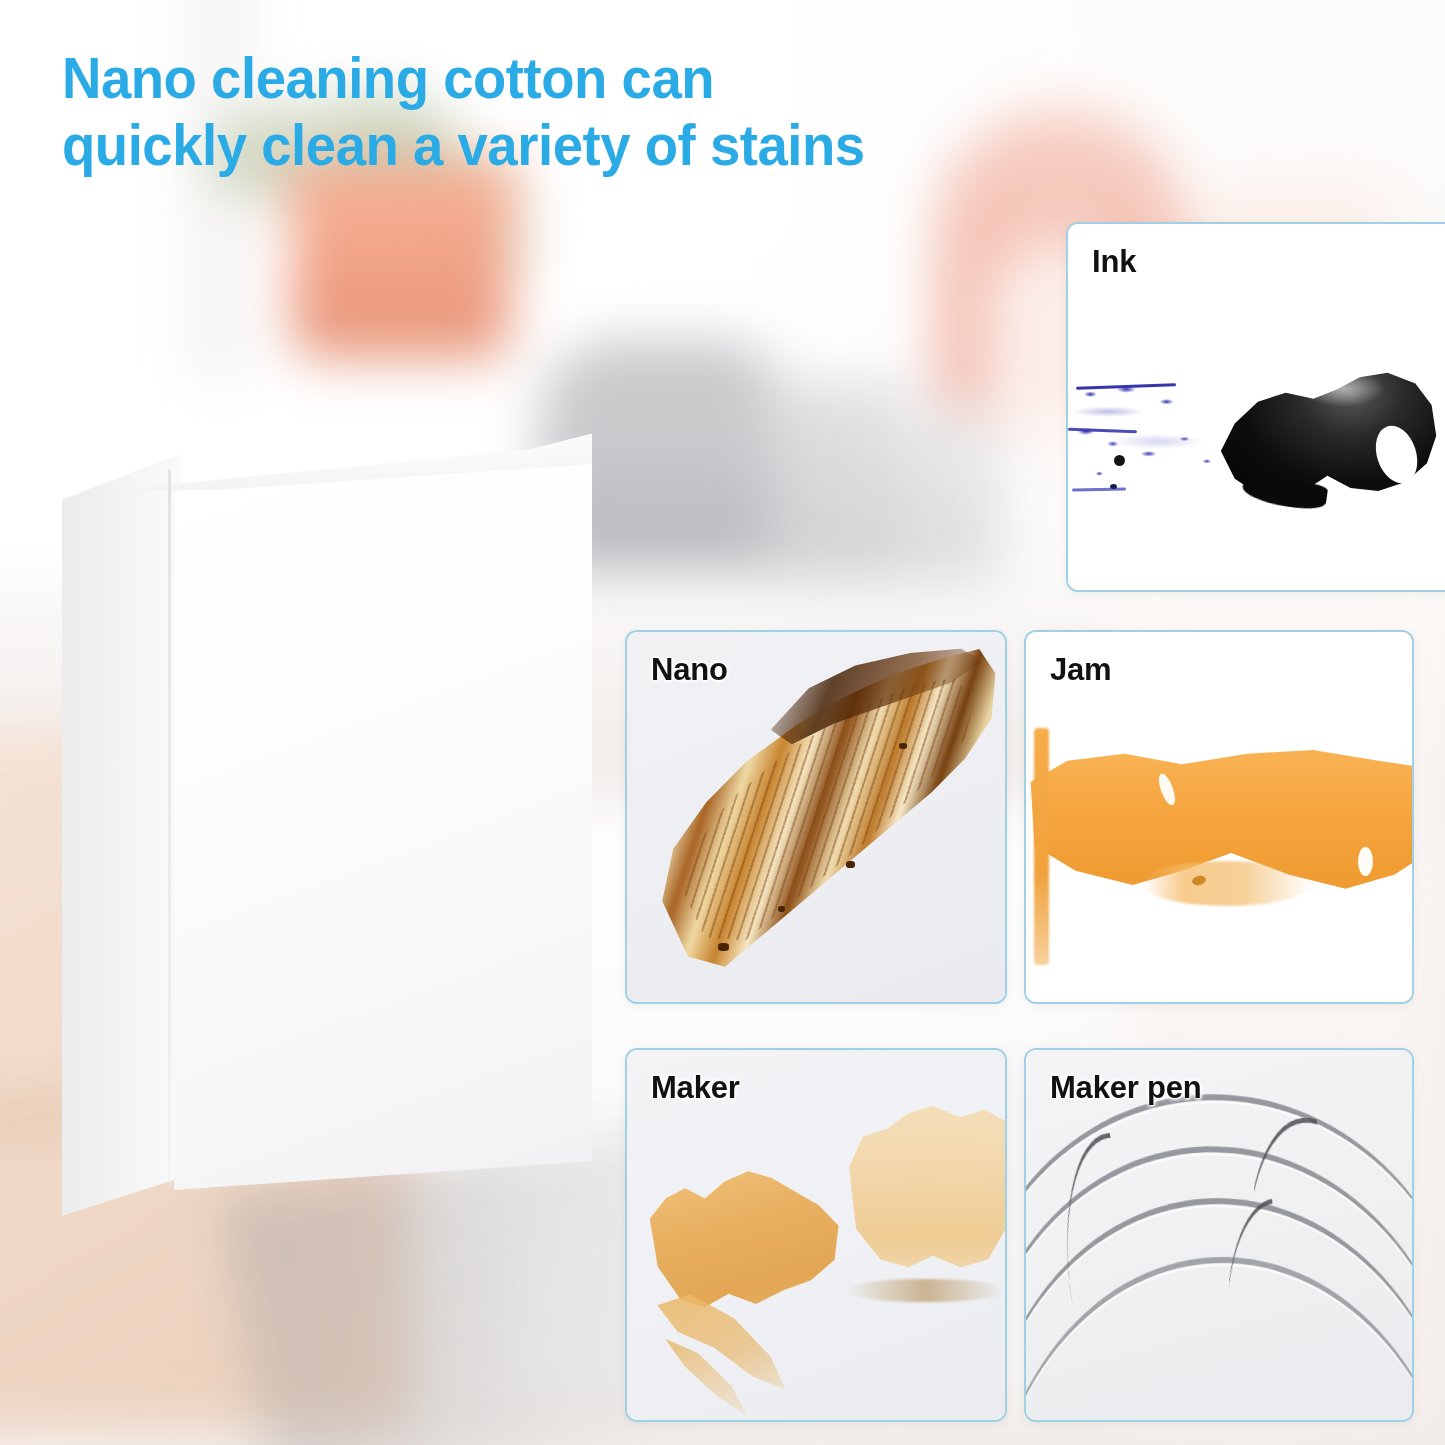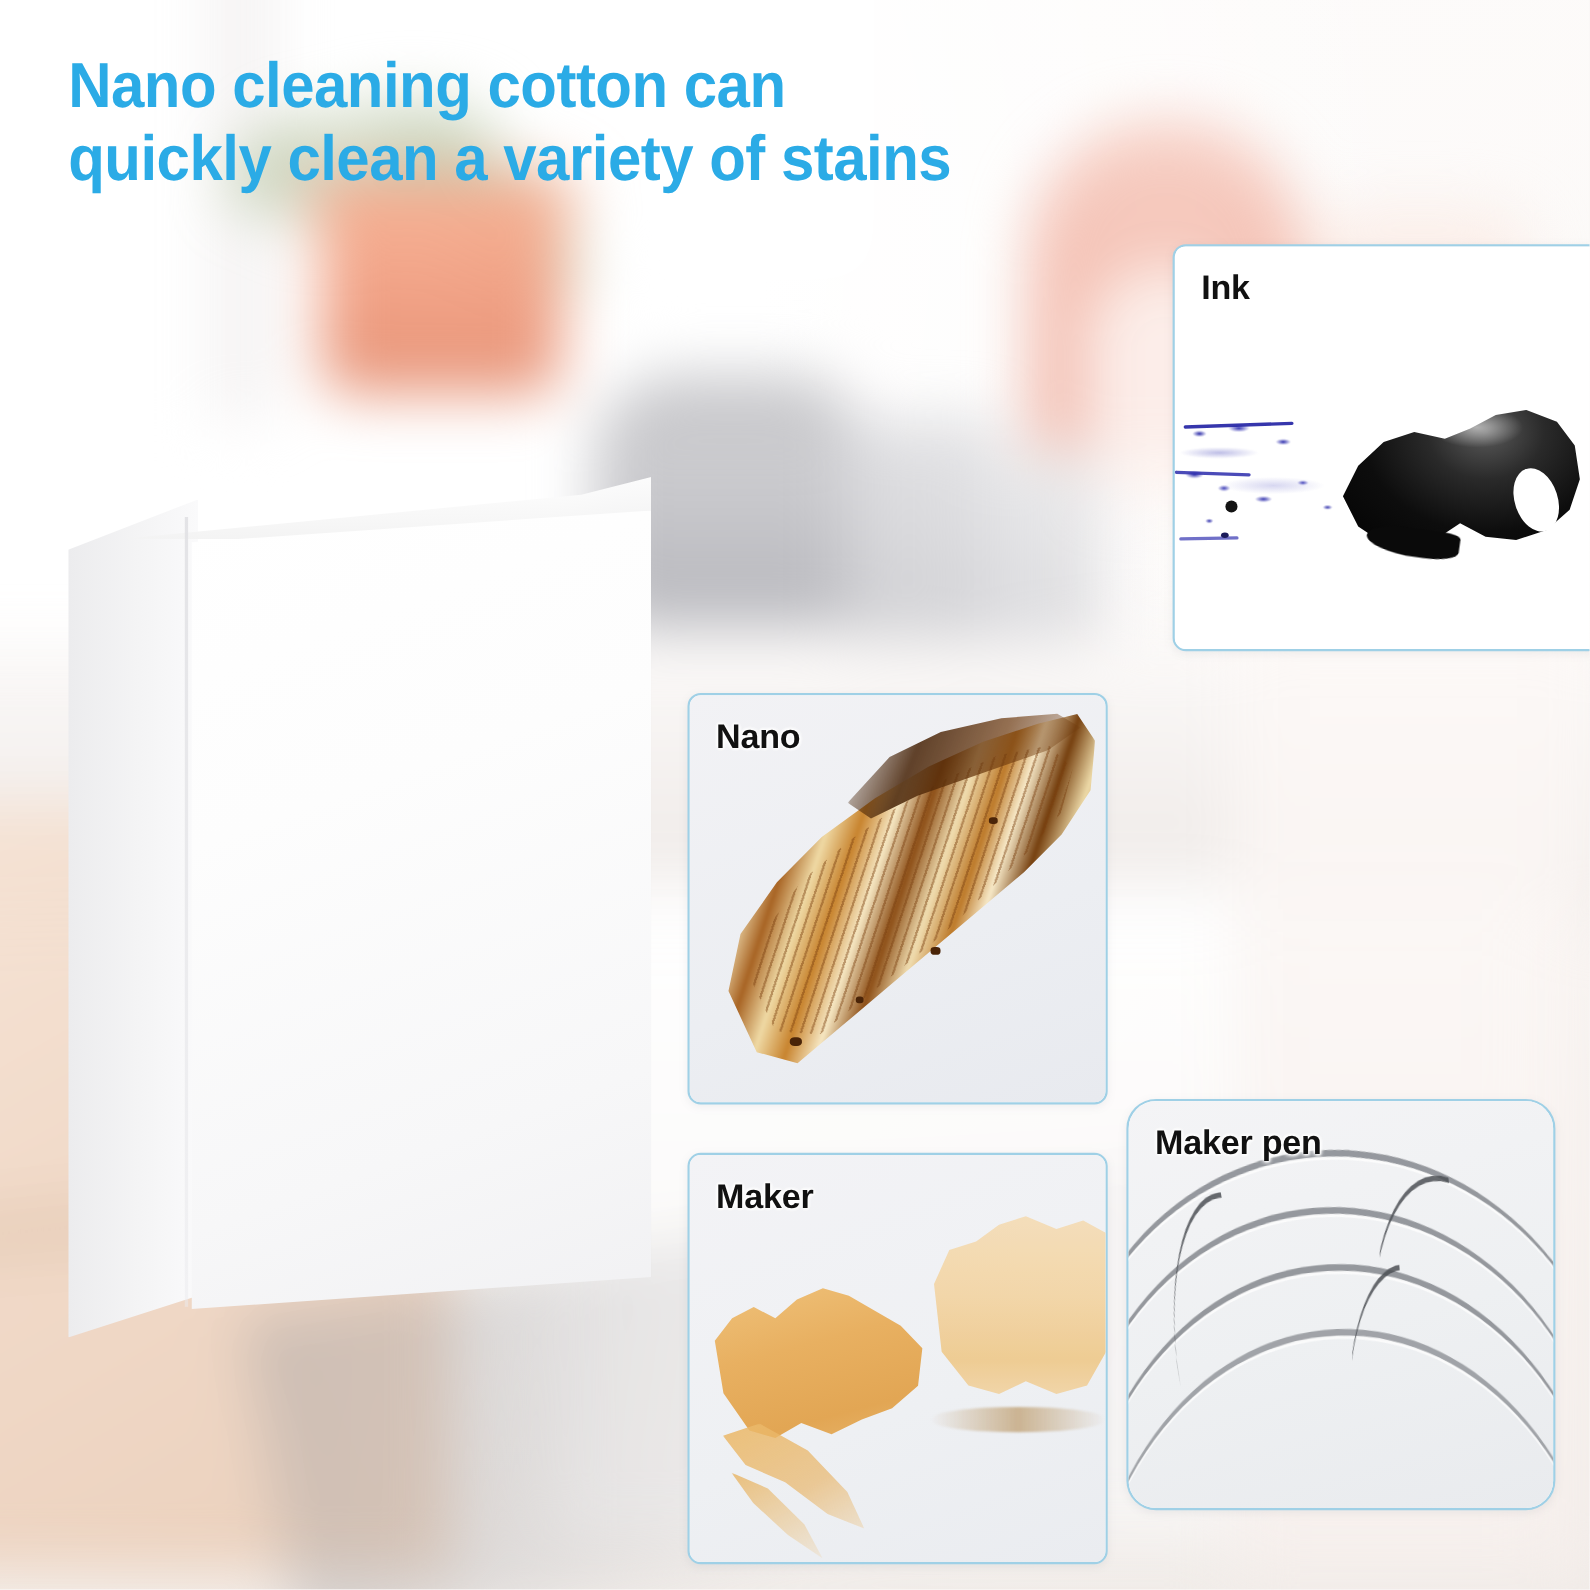--- a/index.html
+++ b/index.html
@@ -391,34 +391,46 @@
       <div class="oily-smear2"></div>
       <div class="oily-dark"></div>
       <div class="oily-speck" style="left:58%;top:62%;width:9px;height:7px;"></div>
       <div class="oily-speck" style="left:24%;top:84%;width:11px;height:8px;"></div>
       <div class="oily-speck" style="left:72%;top:30%;width:8px;height:6px;"></div>
       <div class="oily-speck" style="left:40%;top:74%;width:7px;height:6px;"></div>
     </div>
     <div class="card-label">Nano</div>
   </div>
 
+  <div class="card" style="left:1024px;top:630px;width:386px;height:370px;">
+    <div class="card-art">
+      <div class="jam-bg"></div>
+      <div class="jam-band"></div>
+      <div class="jam-drip"></div>
+      <div class="jam-smudge"></div>
+      <div class="jam-bit"></div>
+      <div class="jam-hi1"></div>
+      <div class="jam-hi2"></div>
+    </div>
+    <div class="card-label">Jam</div>
+  </div>
 
   <div class="card" style="left:625px;top:1048px;width:378px;height:370px;">
     <div class="card-art">
       <div class="coffee-bg"></div>
       <div class="coffee-right"></div>
       <div class="coffee-edge"></div>
       <div class="coffee-blob"></div>
       <div class="coffee-tail"></div>
       <div class="coffee-drip"></div>
     </div>
     <div class="card-label">Maker</div>
   </div>
 
-  <div class="card" style="left:1024px;top:999px;width:386px;height:370px;border-radius:27px;">
+  <div class="card" style="left:1024px;top:1048px;width:386px;height:370px;">
     <div class="card-art">
       <div class="pen-bg"></div>
 
       <div class="pen-stroke" style="left:-16%;top:12%;width:132%;height:150%;transform:rotate(-7deg);"></div>
       <div class="pen-hi" style="left:-16%;top:13.6%;width:132%;height:150%;transform:rotate(-7deg);"></div>
 
       <div class="pen-stroke" style="left:-14%;top:26%;width:128%;height:156%;transform:rotate(-5deg);"></div>
       <div class="pen-hi" style="left:-14%;top:27.6%;width:128%;height:156%;transform:rotate(-5deg);"></div>
 
       <div class="pen-stroke" style="left:-12%;top:40%;width:126%;height:160%;transform:rotate(-3deg);"></div>

